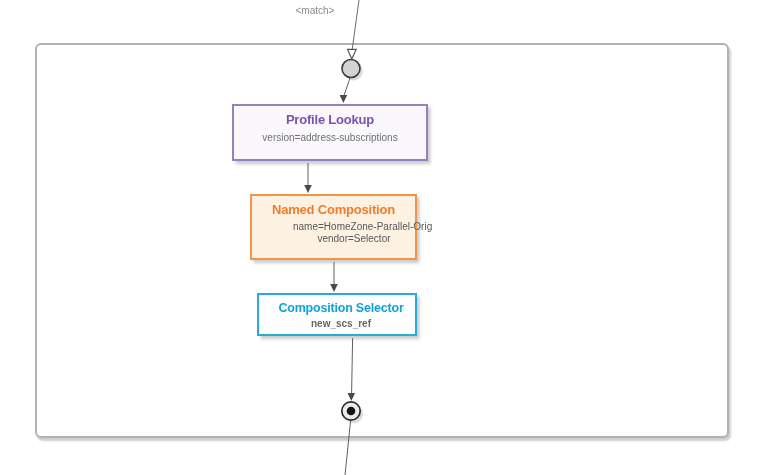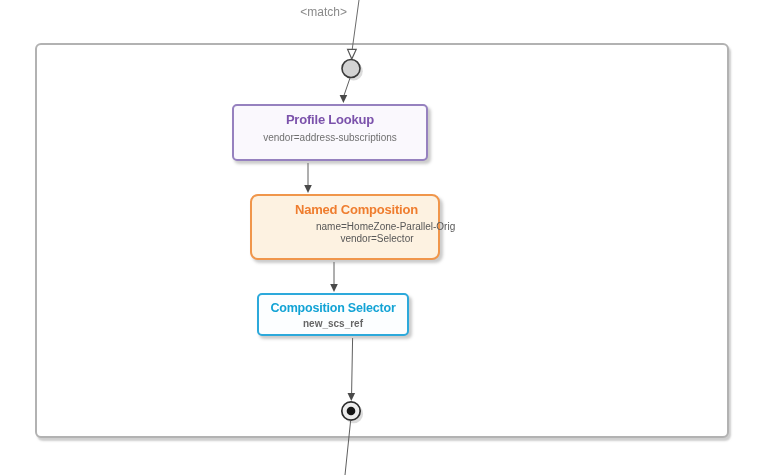--- a/index.html
+++ b/index.html
@@ -25,30 +25,30 @@
     position: absolute;
     left: 0; top: 0;
     width: 782px; height: 475px;
     z-index: 1;
     pointer-events: none;
   }
   .match-label {
     position: absolute;
     left: 283px; top: 5px;
     width: 64px;
-    text-align: right;
-    font-size: 12px;
+    text-align: center;
+    font-size: 10px;
     color: #8a8a8a;
     z-index: 2;
   }
   .node {
     position: absolute;
     z-index: 2;
     text-align: center;
-    border-radius: 5px;
+    border-radius: 0;
     box-shadow: 2.5px 3px 3px rgba(125,125,125,0.4);
     cursor: pointer;
   }
   .node .title {
     font-weight: bold;
     font-size: 13px;
     letter-spacing: -0.2px;
     white-space: nowrap;
     padding-top: 6px;
   }
@@ -63,30 +63,30 @@
     background: #faf8fd;
     border: 2px solid #9681bf;
   }
   .node-profile .title { color: #7b52ab; padding-bottom: 5px; }
   .node-profile .detail { color: #707070; }
   .node-named {
     left: 250px; top: 194px;
     width: 163px; height: 62px;
     background: #fdf2e1;
     border: 2px solid #f0964b;
-    border-radius: 8px;
-    padding-left: 23px;
+    border-radius: 0;
   }
   .node-named .title { color: #ef7d2e; padding-bottom: 4px; }
   .node-named .detail { color: #575757; margin-left: 41px; }
   .node-selector {
     left: 257px; top: 293px;
     width: 148px; height: 39px;
     background: #fcfeff;
     border: 2px solid #2ca9db;
+    padding-left: 8px;
   }
   .node-selector .title { color: #12a3d5; padding-bottom: 3px; font-size: 12.5px; }
   .node-selector .detail { color: #666666; font-weight: bold; }
 </style>
 </head>
 <body>
 
 <div class="canvas">
 
   <div class="frame"></div>
@@ -131,21 +131,21 @@
       <circle cx="351" cy="411" r="4.3" fill="#151515"></circle>
     </g>
 
     <g>
       <line x1="350.6" y1="420.8" x2="345" y2="475" stroke="#5f5f5f" stroke-width="1"></line>
     </g>
   </svg>
 
   <div class="node node-profile">
     <div class="title">Profile Lookup</div>
-    <div class="detail">vendor=address-subscriptions</div>
+    <div class="detail">version=address-subscriptions</div>
   </div>
 
   <div class="node node-named">
     <div class="title">Named Composition</div>
     <div class="detail">name=HomeZone-Parallel-Orig</div>
     <div class="detail">vendor=Selector</div>
   </div>
 
   <div class="node node-selector">
     <div class="title">Composition Selector</div>

